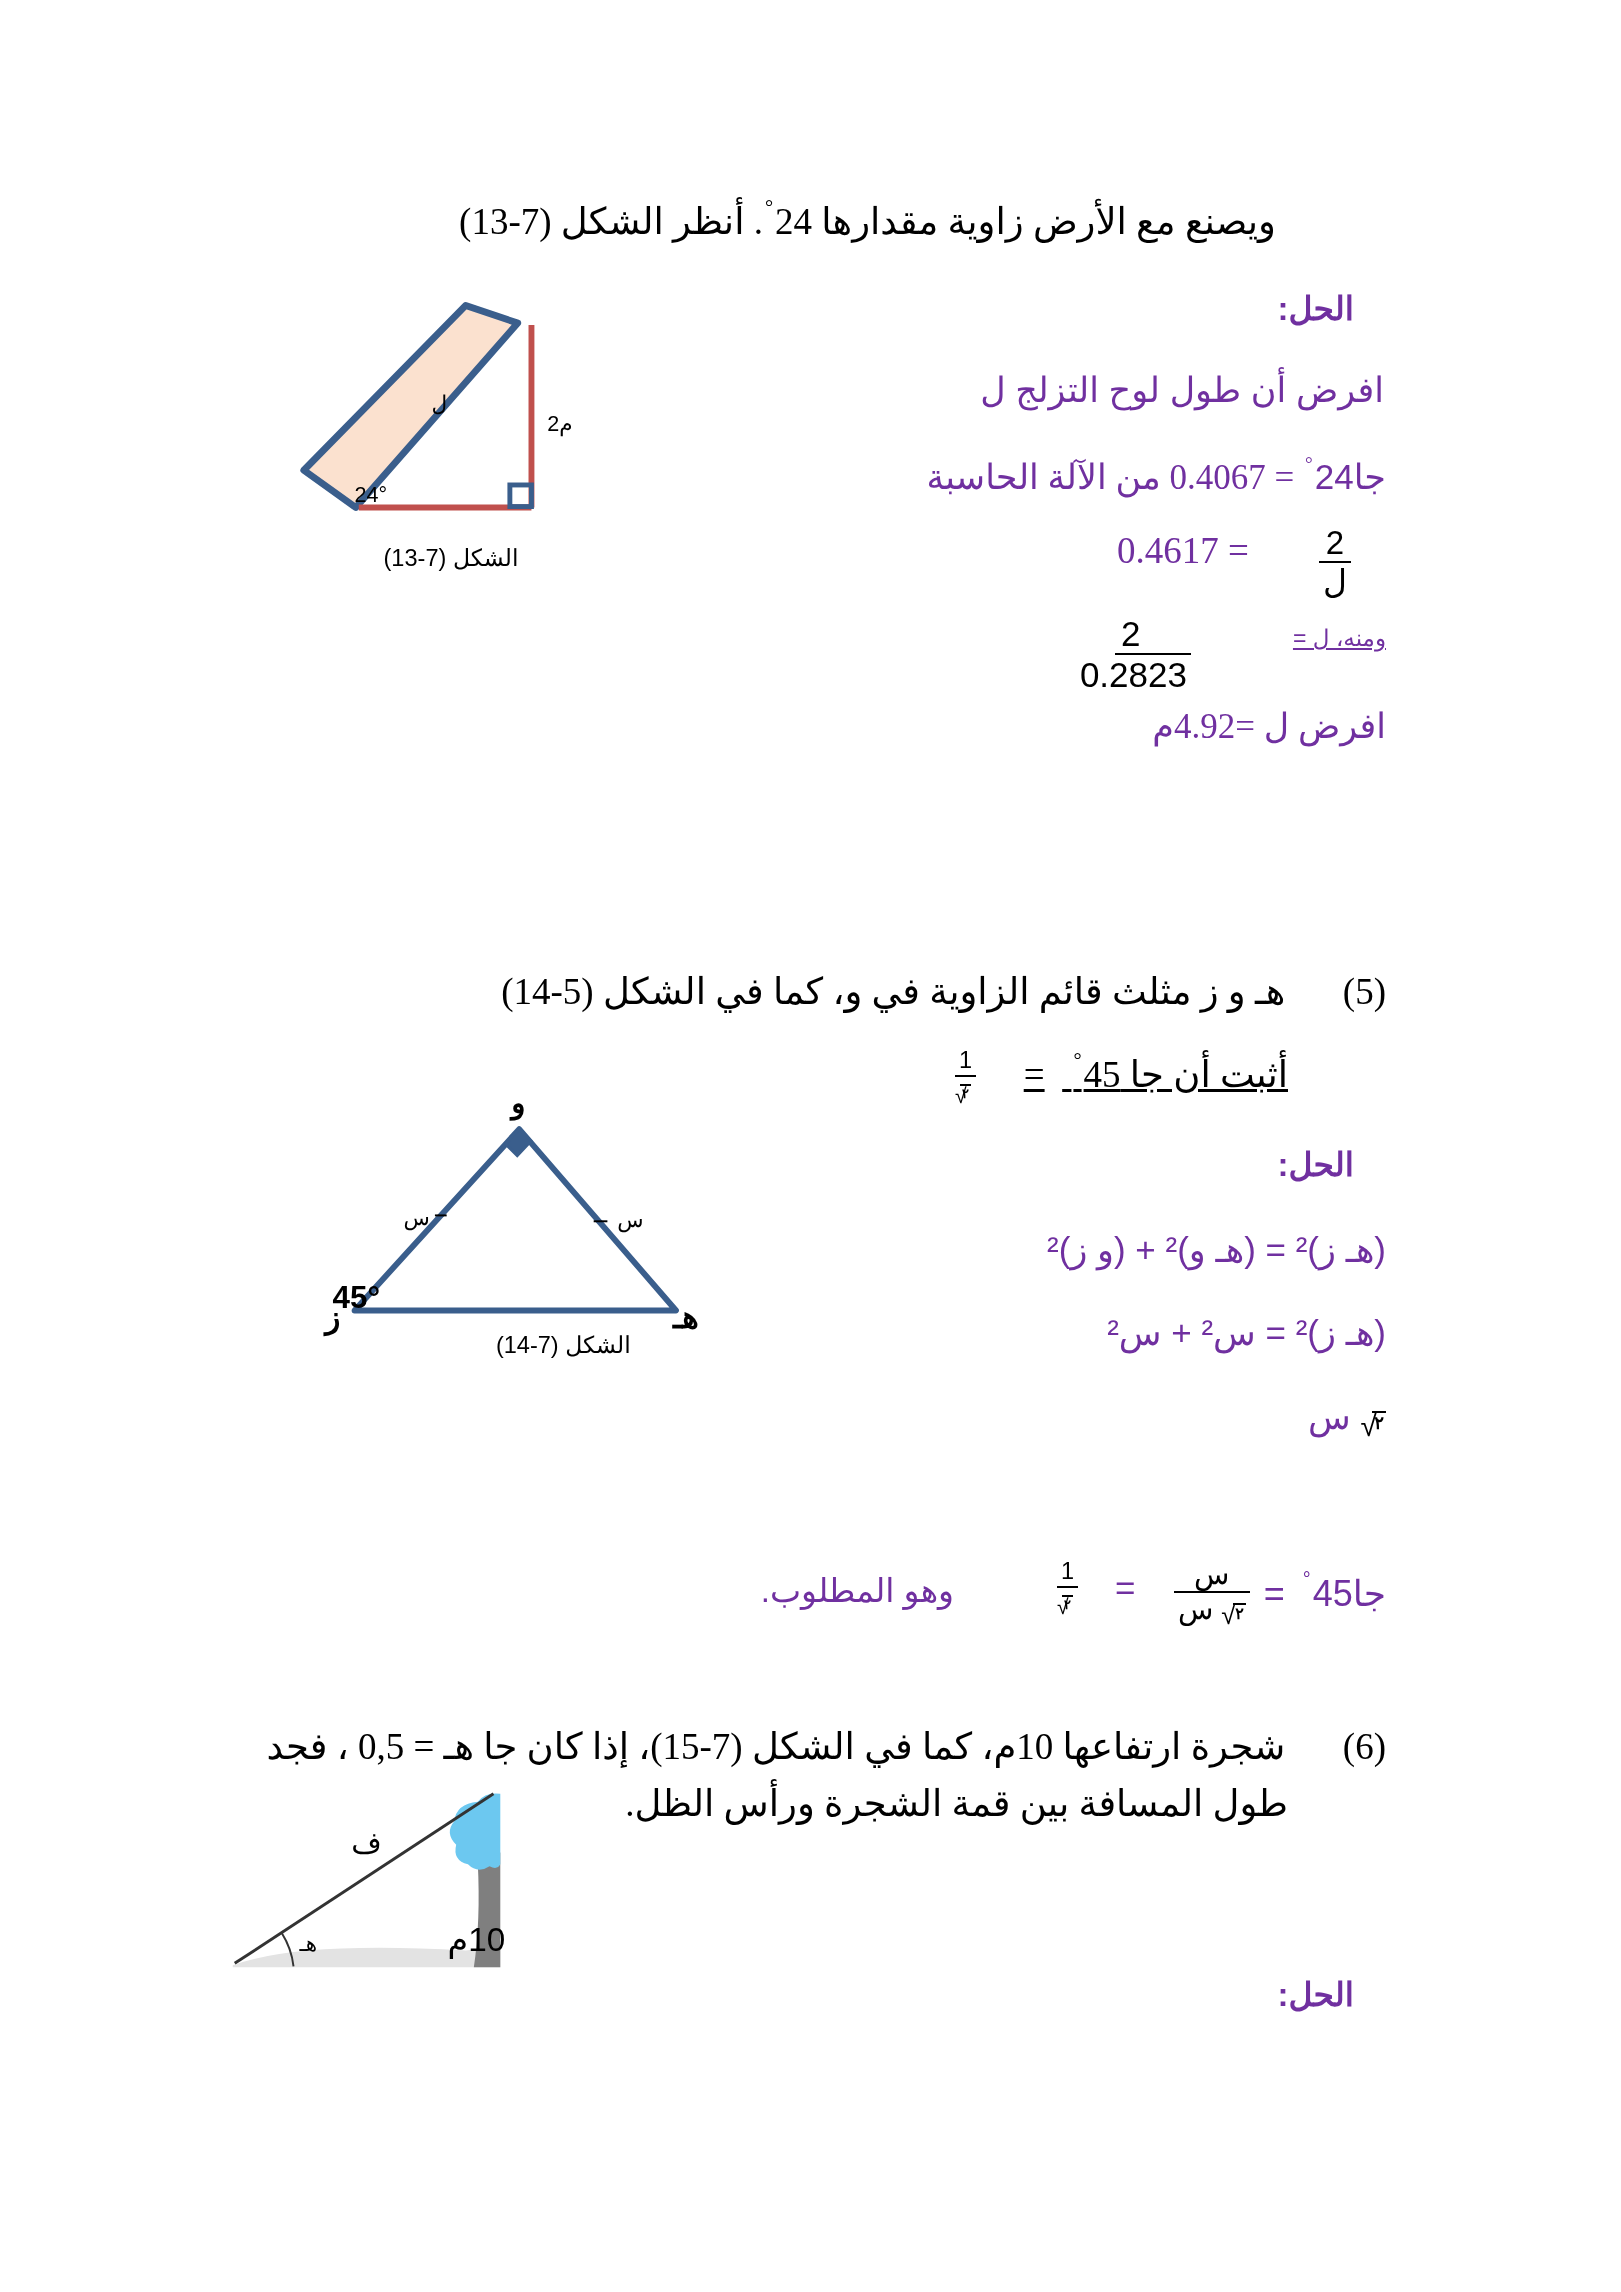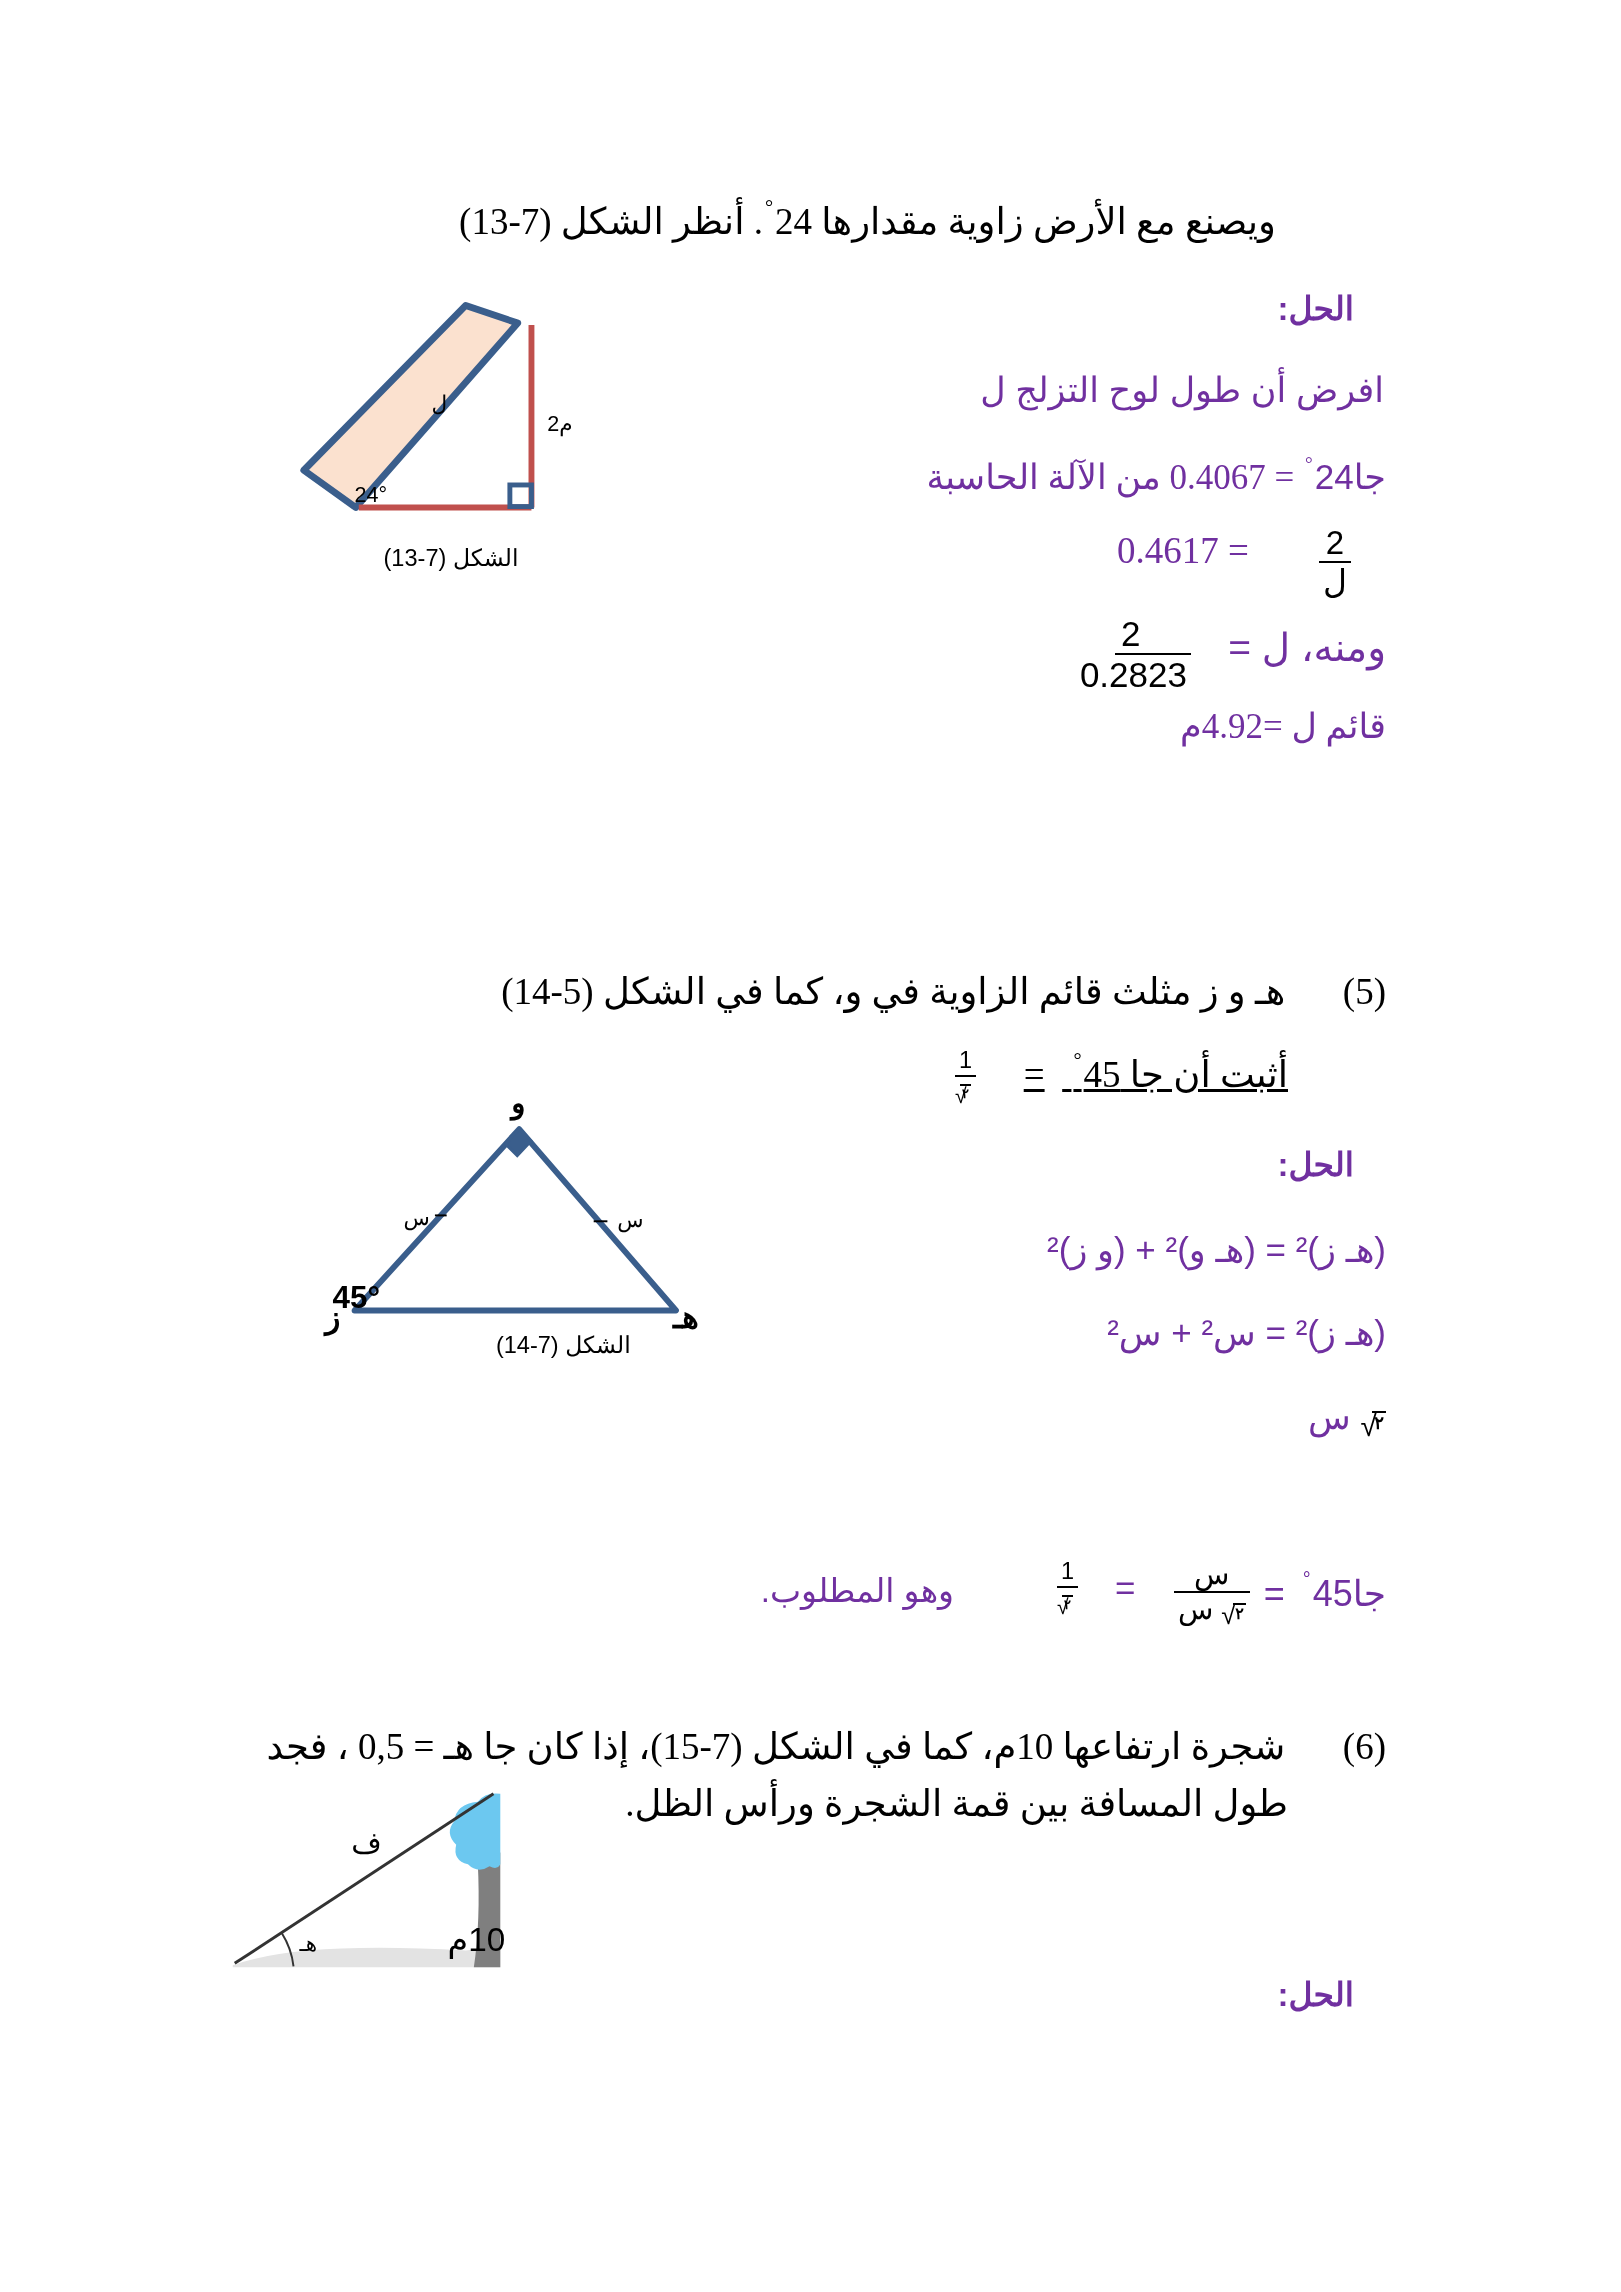--- a/index.html
+++ b/index.html
@@ -51,31 +51,31 @@
   <span class="serif purple">0.4617 =</span>
 </div>
 <div class="abs sans black" style="left:1319px; top:526px; font-size:33px;">
   <span class="frac">
     <span class="num">2</span>
     <span class="bar"></span>
     <span class="den">ل</span>
   </span>
 </div>
 
-<div class="abs rtl purple sans" style="right:235px; top:625px; font-size:39px;">ومنه، ل =</div>
+<div class="abs rtl purple sans" style="right:235px; top:625px; font-size:23px;text-decoration:underline;">ومنه، ل =</div>
 <div class="abs sans black" style="left:1076px; top:616px; font-size:35px;">
   <span class="frac">
     <span class="num" style="text-align:left; padding-left:45px;">2</span>
     <span class="bar" style="border-top-width:2px; margin-left:39px;"></span>
     <span class="den">0.2823</span>
   </span>
 </div>
 
 <div class="abs rtl purple" style="right:235px; top:706px; font-size:35px;">
-  <span class="serif">قائم ل =4.92م</span>
+  <span class="serif">افرض ل =4.92م</span>
 </div>
 
 <div class="abs rtl serif t34" style="right:235px; top:970px;">
   <span>(5)</span>
   <span style="display:inline-block; width:39px;"></span>
   <span>هـ و ز مثلث قائم الزاوية في و، كما في الشكل (5-14)</span>
 </div>
 
 <div class="abs rtl serif t34" style="right:333px; top:1049px;text-decoration:underline;">
   <span>أثبت أن جا 45</span><span class="deg">°</span>

